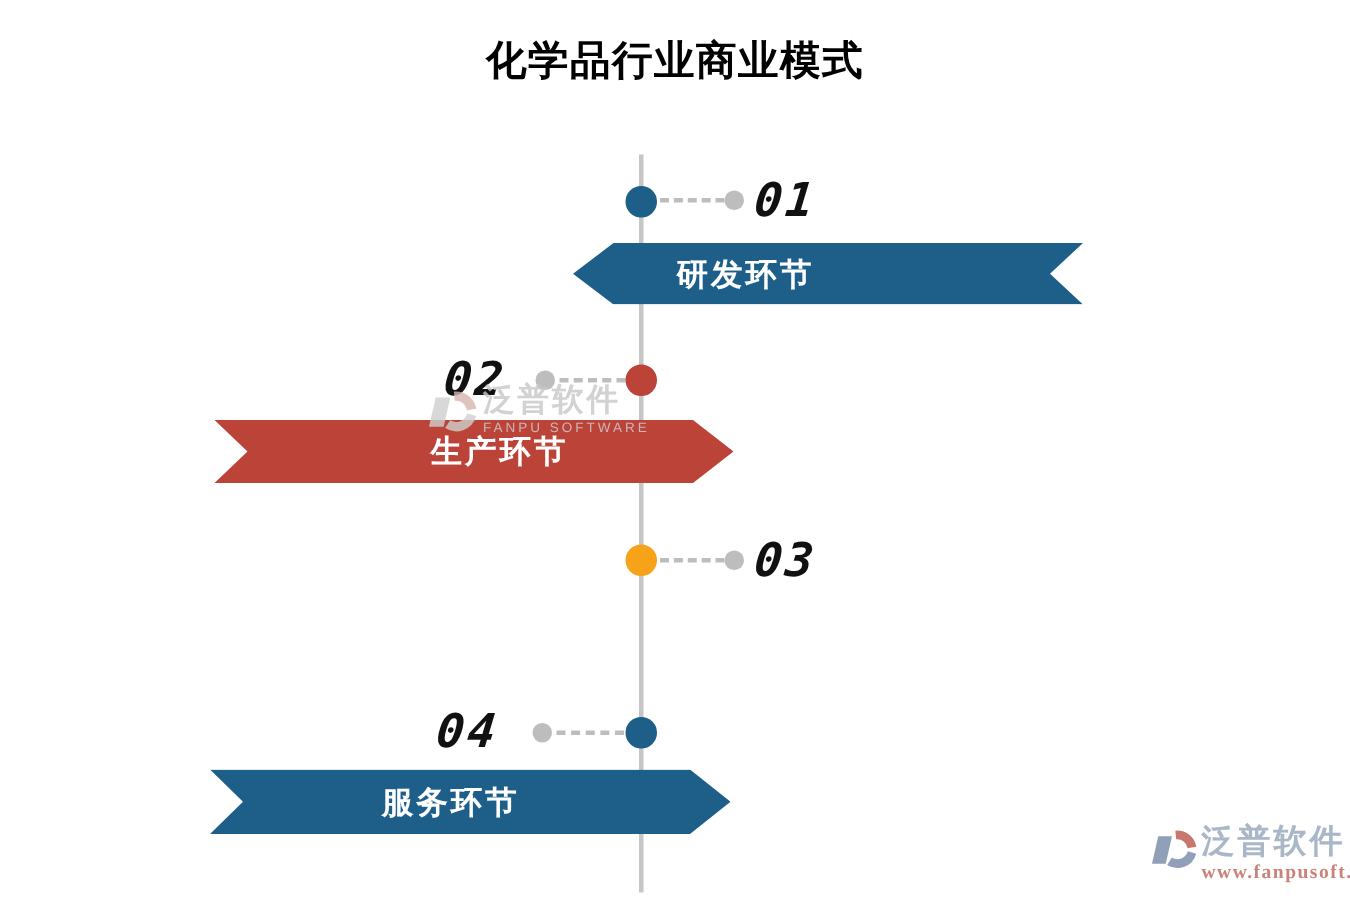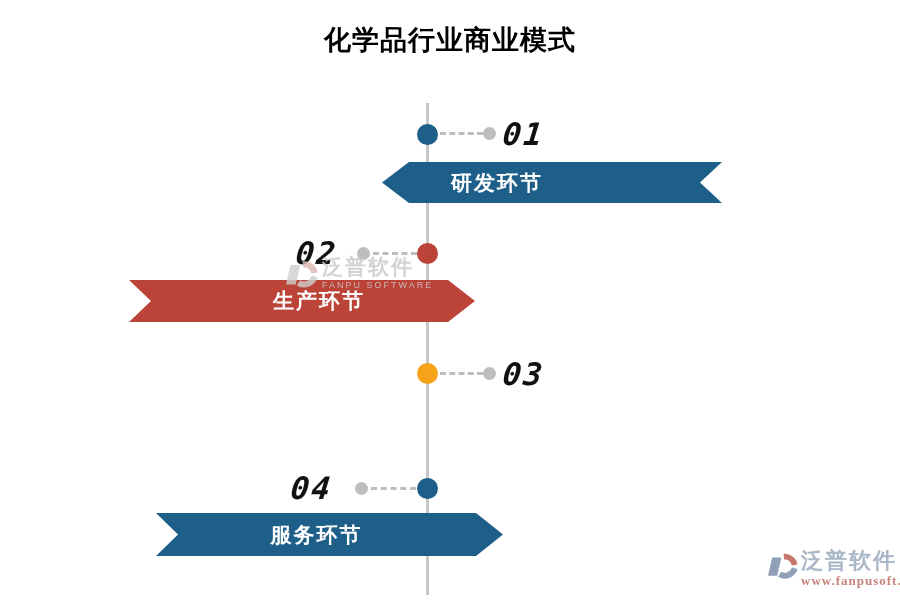--- a/index.html
+++ b/index.html
@@ -42,23 +42,23 @@
     box-sizing:border-box;
   }
   .banner.point-left{  
     clip-path:polygon(0 50%, 27px 0, 100% 0, calc(100% - 22px) 50%, 100% 100%, 27px 100%);
     padding-right:110px;
   }
   .banner.point-right{ 
     clip-path:polygon(0 0, calc(100% - 27px) 0, 100% 50%, calc(100% - 27px) 100%, 0 100%, 22px 50%);
   }
   #banner-1{left:382px;top:162px;width:340px;height:41px;}
-  #banner-2{left:129px;top:280px;width:346px;height:42px;padding-left:34px;}
+  #banner-2{left:143px;top:280px;width:346px;height:42px;padding-left:34px;}
   #banner-3{left:368px;top:403px;width:345px;height:42px;}
-  #banner-4{left:156px;top:513px;width:347px;height:43px;padding-right:26px;}
+  #banner-4{left:140px;top:513px;width:347px;height:43px;padding-right:26px;}
 
   
   #watermark{left:286px;top:256px;display:flex;align-items:flex-start;opacity:0.8;z-index:5;}
   #watermark .wm-text{margin-left:4px;}
   #watermark .wm-brand{
     font-size:21px;font-weight:bold;color:#c7c7c7;letter-spacing:2px;line-height:22px;
   }
   #watermark .wm-sub{
     font-size:9px;color:#cdd3d8;letter-spacing:2px;line-height:10px;margin-top:2px;
   }

